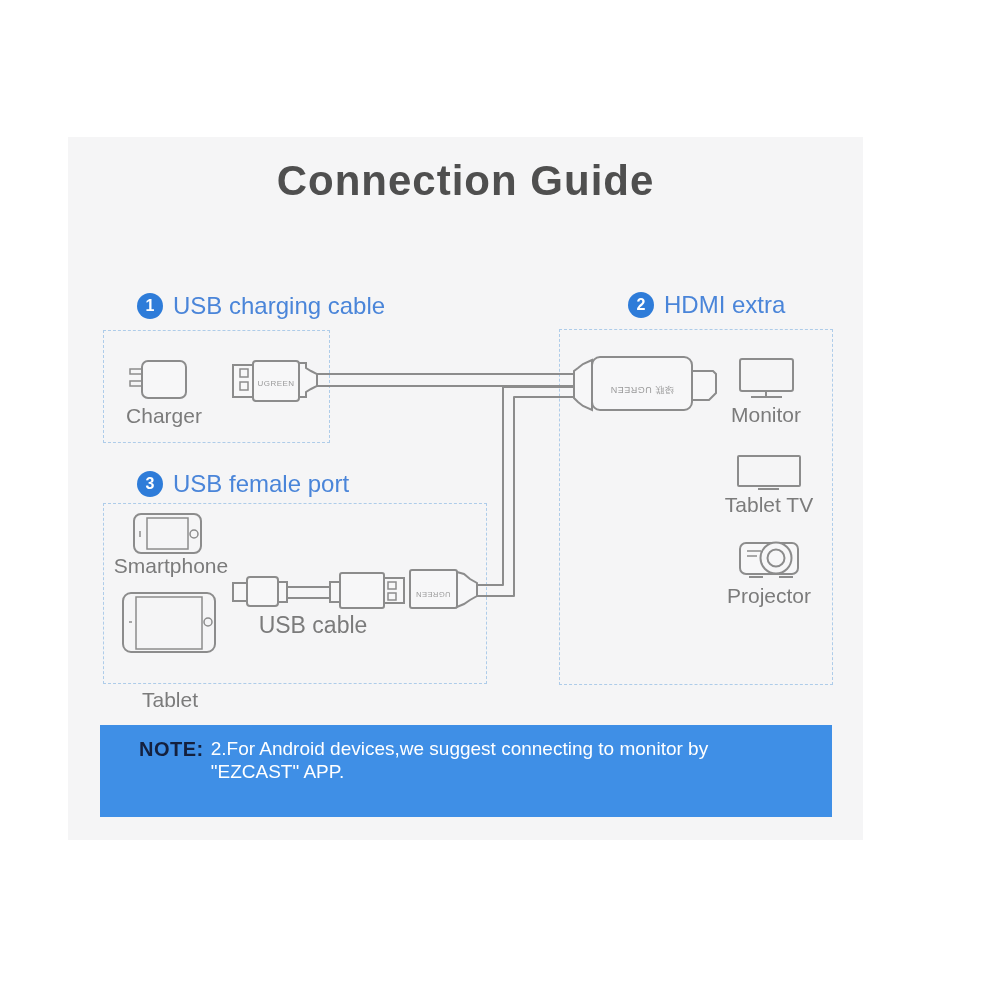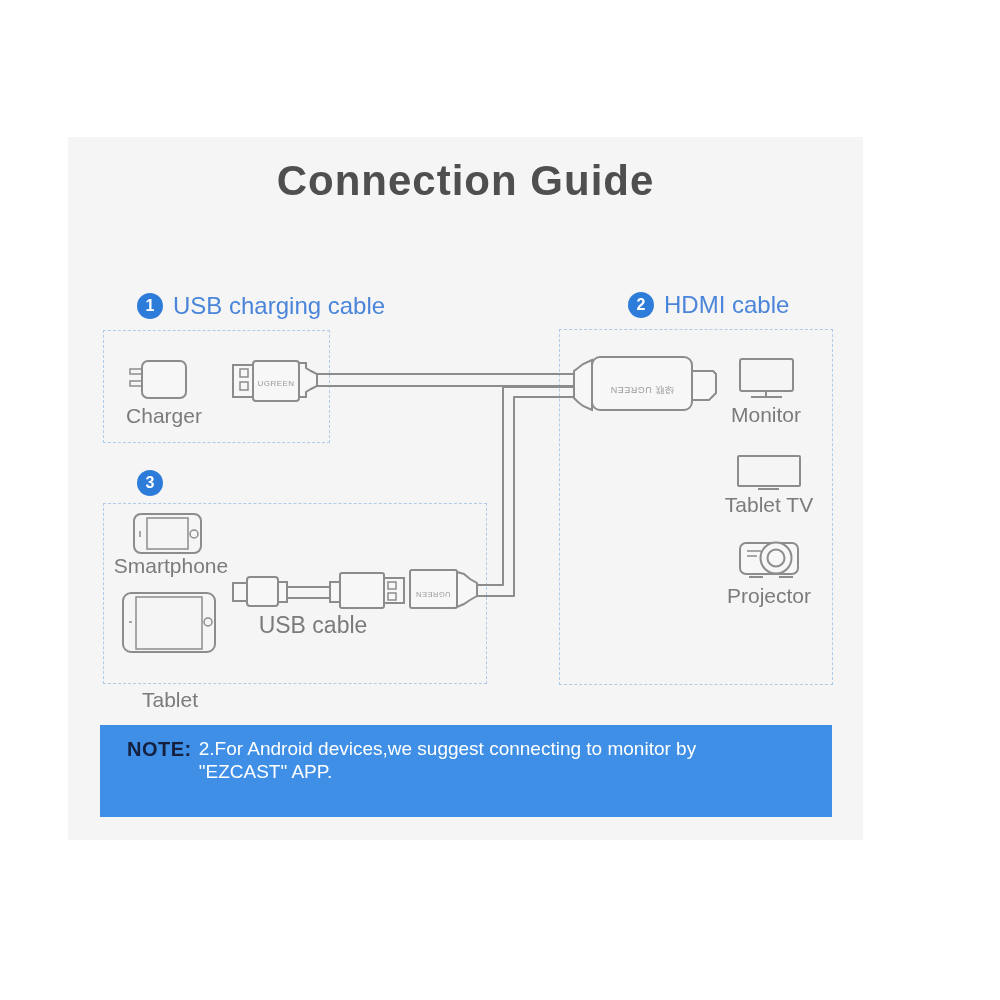--- a/index.html
+++ b/index.html
@@ -23,44 +23,45 @@
   .dev-label{position:absolute;transform:translateX(-50%);color:var(--label);
              font-size:21px;white-space:nowrap}
   .cable-label{position:absolute;transform:translateX(-50%);color:var(--label);
                font-size:23px;white-space:nowrap}
   svg.art{position:absolute;left:0;top:0;width:1000px;height:1000px;pointer-events:none}
   .ln{stroke:var(--outline);stroke-width:2;fill:none}
   .ln15{stroke:var(--outline);stroke-width:1.5;fill:none}
   .bd{stroke:var(--outline);stroke-width:2;fill:var(--device-fill)}
   .brand{fill:#9a9a9a;font-family:"Liberation Sans",sans-serif}
   .note{position:absolute;left:100px;top:725px;width:732px;height:92px;
-        background:var(--note-bg);display:flex;padding:13px 16px 0 27px}
+        background:var(--note-bg);display:flex;padding:13px 16px 0 39px}
   .note-label{color:var(--note-label);font-size:20px;font-weight:bold;
               flex:0 0 62px;margin-right:7px;letter-spacing:.5px}
   .note-lines{color:#fff;font-size:19px;line-height:22.5px}
 </style>
 </head>
 <body>
 
 <div class="page">
 
   <div class="panel"></div>
 
   <h1 class="title">Connection Guide</h1>
 
   <div class="sec-header" style="left:137px;top:292px">
     <span class="badge">1</span>
     <span class="sec-label">USB charging cable</span>
   </div>
   <div class="sec-header" style="left:628px;top:291px">
     <span class="badge">2</span>
-    <span class="sec-label">HDMI cable</span>
+    <span class="sec-label">HDMI extra</span>
   </div>
   <div class="sec-header" style="left:137px;top:470px">
     <span class="badge">3</span>
+    <span class="sec-label">USB female port</span>
   </div>
 
   <div class="dashed-box" style="left:103px;top:330px;width:227px;height:113px"></div>
   <div class="dashed-box" style="left:559px;top:329px;width:274px;height:356px"></div>
   <div class="dashed-box" style="left:103px;top:503px;width:384px;height:181px"></div>
 
   <svg class="art" viewBox="0 0 1000 1000">
 
     <g>
       <line class="ln" x1="317" y1="374" x2="574" y2="374"></line>

